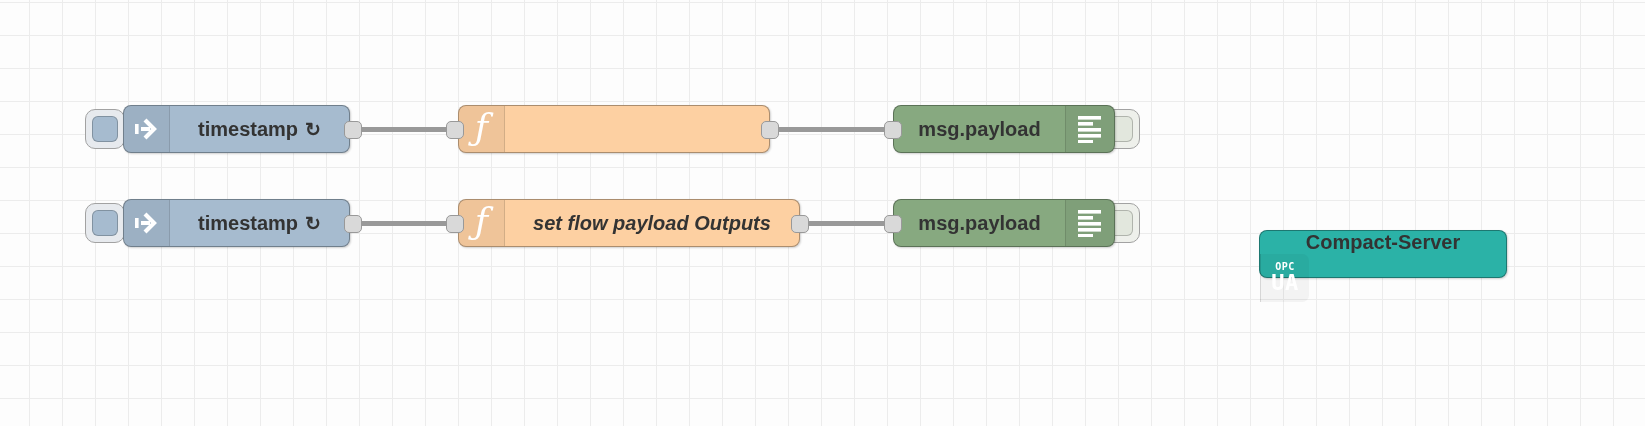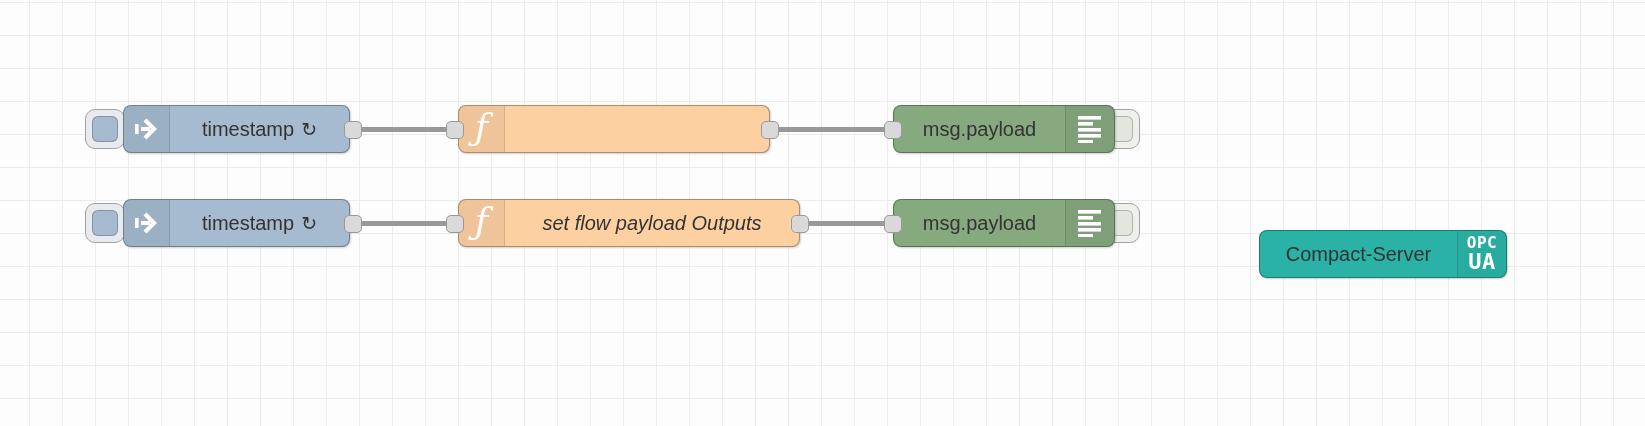--- a/index.html
+++ b/index.html
@@ -19,21 +19,21 @@
     position:absolute;height:5px;background:#999;border-radius:2px;z-index:1;
   }
   .node{
     position:absolute;height:48px;box-sizing:border-box;
     border:1.5px solid rgba(0,0,0,0.32);border-radius:8px;
     display:flex;align-items:stretch;z-index:3;
     box-shadow:1px 1px 2px rgba(0,0,0,0.18);
   }
   .node .label{
     flex:1;display:flex;align-items:center;justify-content:center;
-    font-size:20px;color:#333;white-space:nowrap;padding:0 12px;
+    font-size:20px;color:#333;white-space:nowrap;padding:0 12px;font-weight:bold;
   }
   .icon-area{
     width:45px;flex:0 0 45px;display:flex;align-items:center;justify-content:center;
     background:rgba(0,0,0,0.055);
   }
   .icon-area.left{border-right:1px solid rgba(0,0,0,0.12);border-radius:6.5px 0 0 6.5px;}
   .icon-area.right{border-left:1px solid rgba(0,0,0,0.12);border-radius:0 6.5px 6.5px 0;}
   .port{
     position:absolute;width:18px;height:18px;box-sizing:border-box;
     background:#d9d9d9;border:1.5px solid #999;border-radius:5px;z-index:5;
@@ -48,31 +48,31 @@
     border:1px solid rgba(0,0,0,0.22);
   }
   .inject-btn{background:#e7eaee;}
   .inject-btn .inner{background:#a6bbcf;}
   .debug-btn{background:#eef0eb;}
   .debug-btn .inner{background:#e2e7dd;}
   .node-inject{background:#a6bbcf;}
   .node-function{background:#fdd0a2;}
   .node-function .label{font-style:italic;}
   .node-debug{background:#87a980;}
-  .node-opcua{background:#2bb2a7;}
+  .node-opcua{background:#2bb2a7;flex-direction:column;}
   .fn-glyph{
     font-family:"DejaVu Serif",serif;font-style:italic;
     font-size:36px;color:#fff;line-height:1;margin-top:-4px;
   }
   .repeat-glyph{font-size:19px;margin-left:7px;color:#333;}
   .opcua-badge{
     display:flex;flex-direction:column;align-items:center;justify-content:center;
     color:#fff;font-family:"DejaVu Sans Mono",monospace;font-weight:bold;line-height:1;
   }
-  .opcua-badge .l1{font-size:16px;letter-spacing:0.5px;}
+  .opcua-badge .l1{font-size:10px;letter-spacing:0.5px;}
   .opcua-badge .l2{font-size:22px;letter-spacing:0.5px;}
   .opcua-badge-area{background:rgba(0,0,0,0.04);}
 </style>
 </head>
 <body>
 
 <div id="canvas">
 
   <div class="wire" style="left:352px;top:126.5px;width:104px"></div>
   <div class="wire" style="left:770px;top:126.5px;width:127px"></div>

